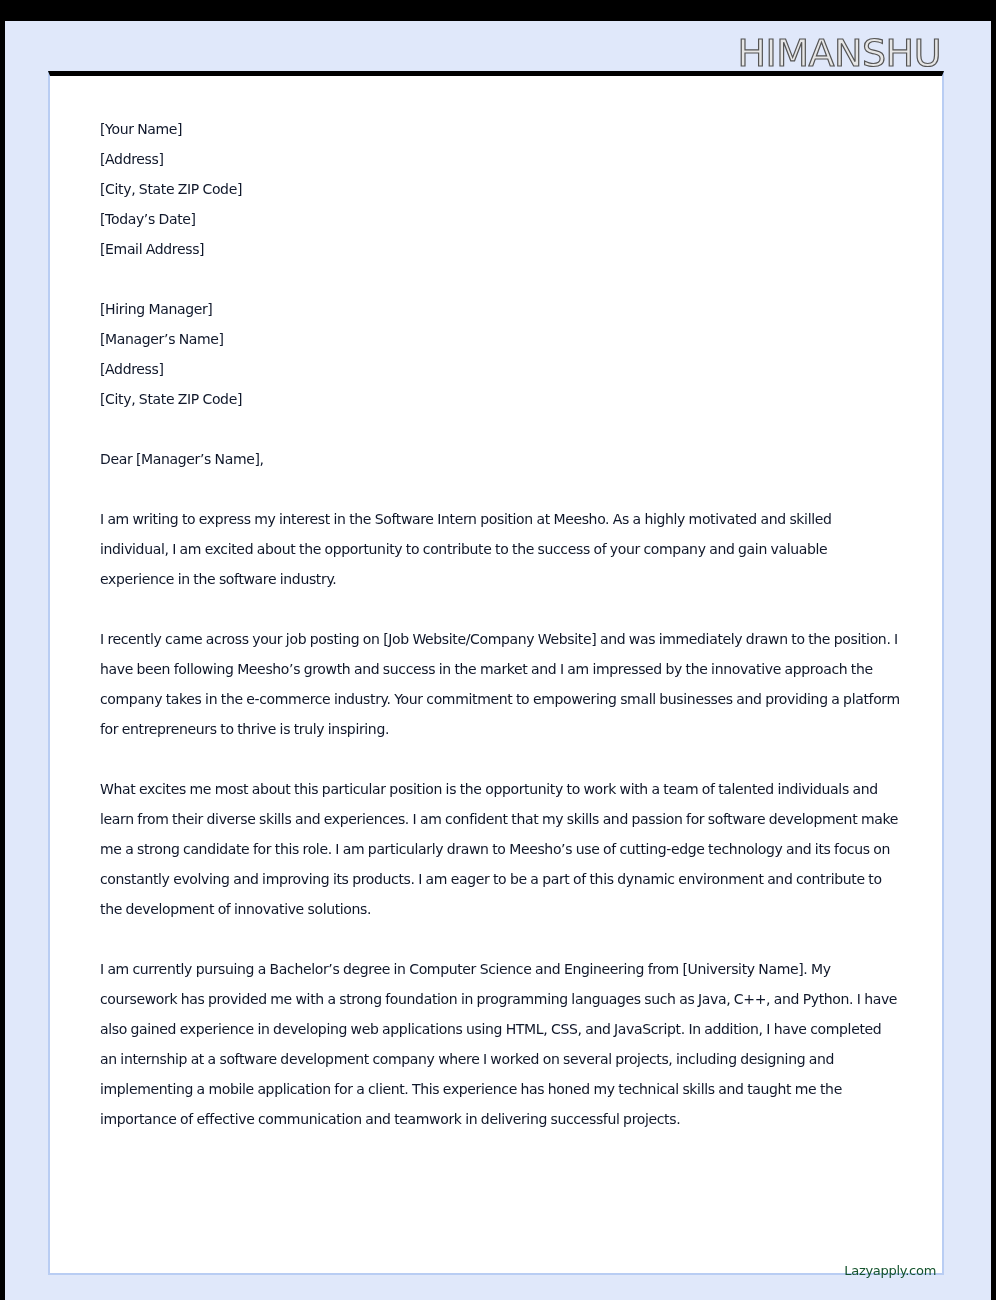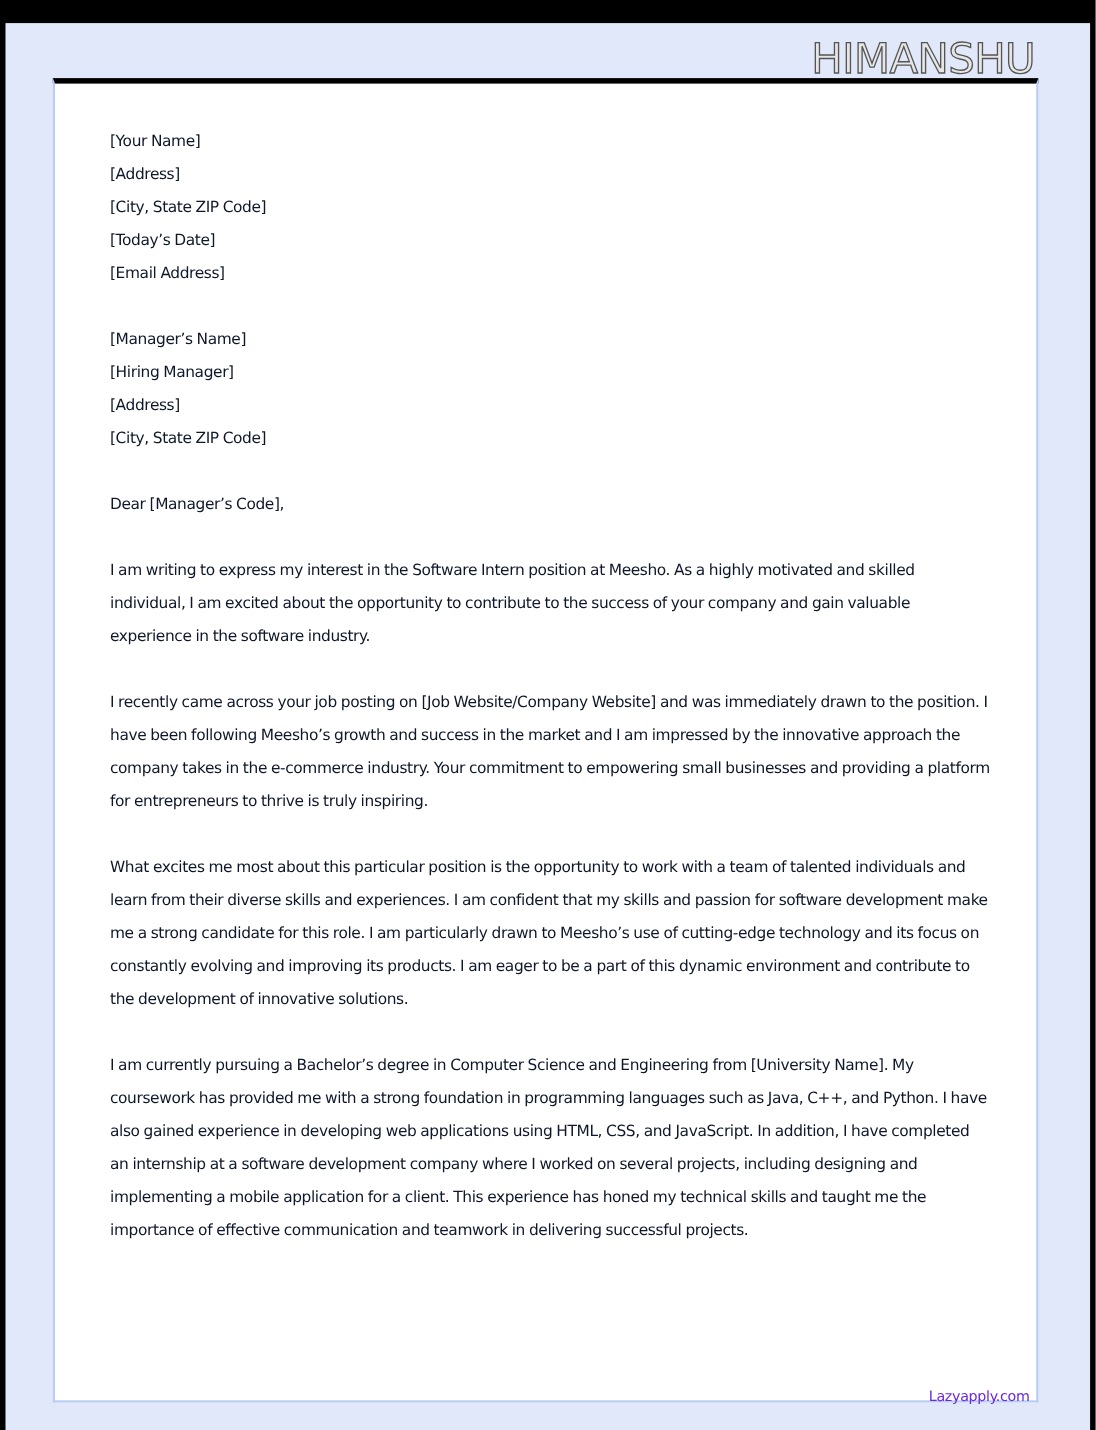--- a/index.html
+++ b/index.html
@@ -34,46 +34,46 @@
       font-family: "DejaVu Sans", sans-serif;
       font-size: 14px; line-height: 30px; color: #0f172a;
       letter-spacing: -0.35px; word-spacing: -0.5px;
       z-index: 2;
     }
     .text p { margin: 0 0 30px 0; }
     .text .line { display: block; }
     .watermark {
       position: absolute; right: 55px; top: 1242px;
       font-family: "DejaVu Sans", sans-serif;
-      font-size: 13px; color: #6d28d9; z-index: 3;
+      font-size: 13px; color: #14532d; z-index: 3;
       letter-spacing: -0.3px;
     }
   </style>
 </head>
 <body>
 
 <div class="frame">
   <div class="brand">HIMANSHU</div>
   <div class="page"></div>
 
   <div class="text">
     <p>
       <span class="line">[Your Name]</span>
       <span class="line">[Address]</span>
       <span class="line">[City, State ZIP Code]</span>
       <span class="line">[Today’s Date]</span>
       <span class="line">[Email Address]</span>
     </p>
     <p>
+      <span class="line">[Hiring Manager]</span>
       <span class="line">[Manager’s Name]</span>
-      <span class="line">[Hiring Manager]</span>
       <span class="line">[Address]</span>
       <span class="line">[City, State ZIP Code]</span>
     </p>
-    <p>Dear [Manager’s Code],</p>
+    <p>Dear [Manager’s Name],</p>
     <p>I am writing to express my interest in the Software Intern position at Meesho. As a highly motivated and skilled individual, I am excited about the opportunity to contribute to the success of your company and gain valuable experience in the software industry.</p>
     <p>I recently came across your job posting on [Job Website/Company Website] and was immediately drawn to the position. I have been following Meesho’s growth and success in the market and I am impressed by the innovative approach the company takes in the e-commerce industry. Your commitment to empowering small businesses and providing a platform for entrepreneurs to thrive is truly inspiring.</p>
     <p>What excites me most about this particular position is the opportunity to work with a team of talented individuals and learn from their diverse skills and experiences. I am confident that my skills and passion for software development make me a strong candidate for this role. I am particularly drawn to Meesho’s use of cutting-edge technology and its focus on constantly evolving and improving its products. I am eager to be a part of this dynamic environment and contribute to the development of innovative solutions.</p>
     <p>I am currently pursuing a Bachelor’s degree in Computer Science and Engineering from [University Name]. My coursework has provided me with a strong foundation in programming languages such as Java, C++, and Python. I have also gained experience in developing web applications using HTML, CSS, and JavaScript. In addition, I have completed an internship at a software development company where I worked on several projects, including designing and implementing a mobile application for a client. This experience has honed my technical skills and taught me the importance of effective communication and teamwork in delivering successful projects.</p>
   </div>
 
   <div class="watermark">Lazyapply.com</div>
 </div>
 
 </body></html>

